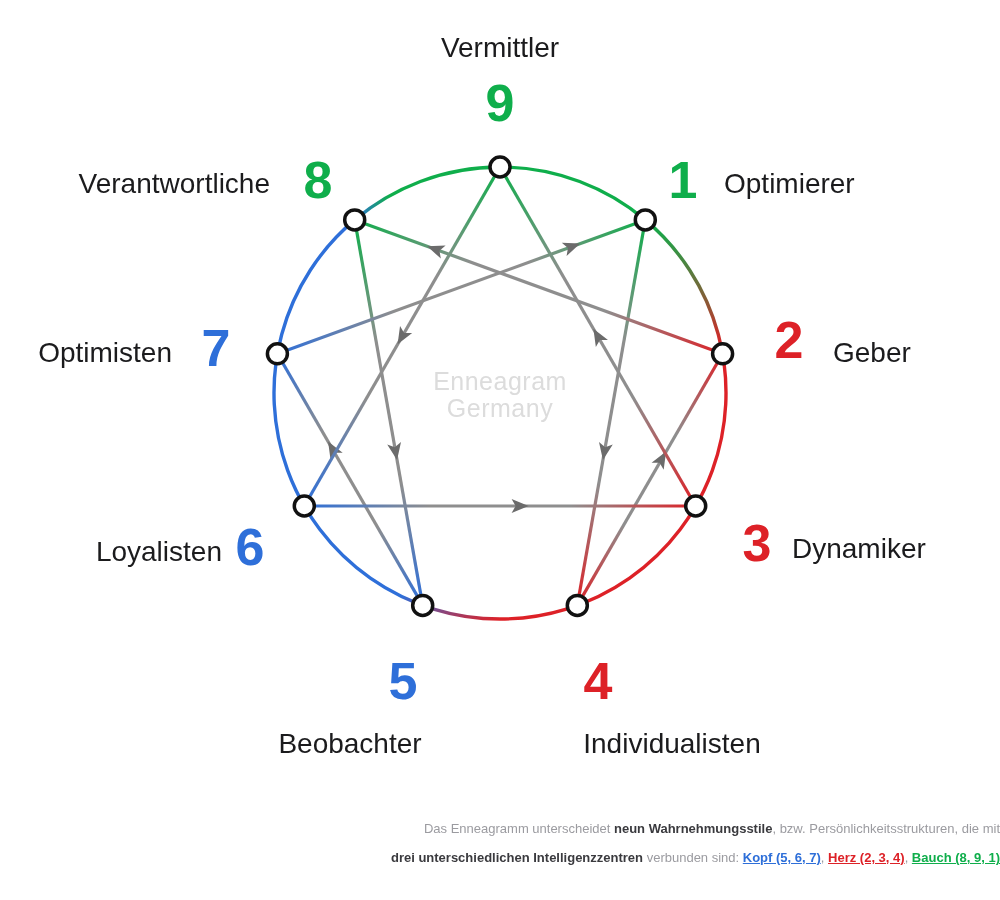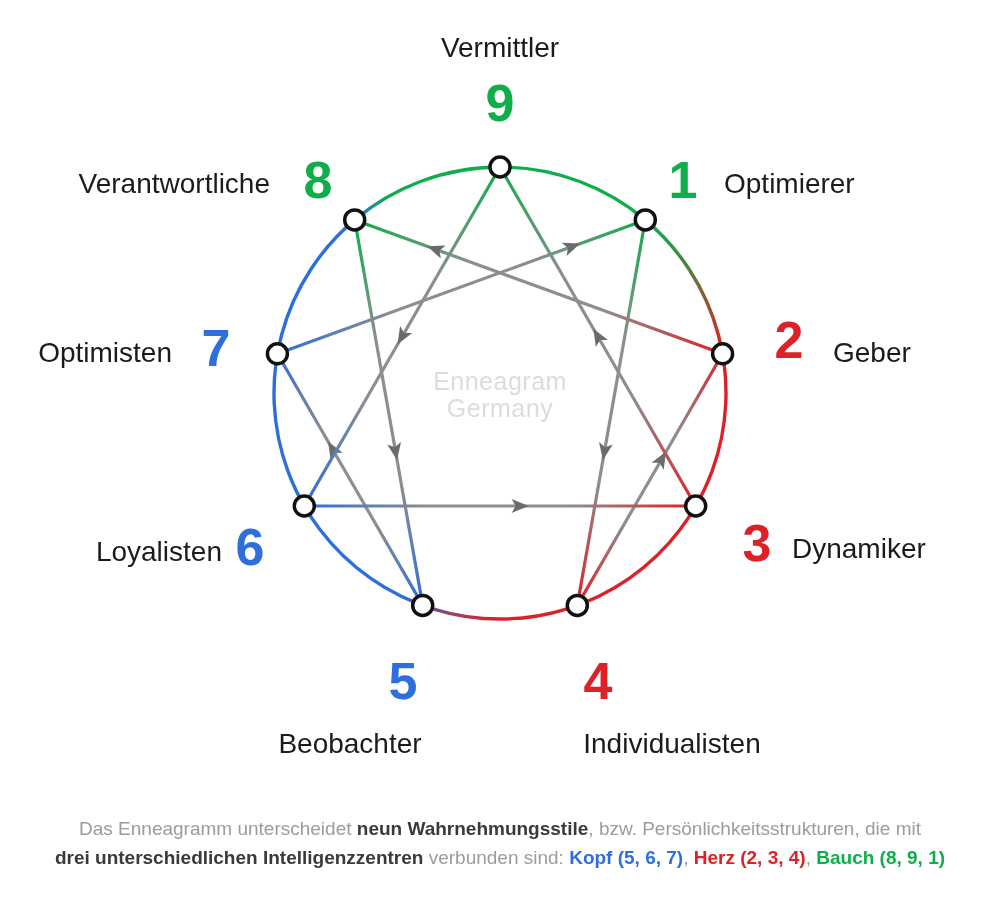--- a/index.html
+++ b/index.html
@@ -23,28 +23,28 @@
     font-weight: 500;
     font-size: 25px;
     fill: #dcdcdc;
     letter-spacing: 0.5px;
   }
   .caption {
     position: absolute;
     left: 0;
     right: 0;
     top: 814px;
-    text-align: center;
-    font-size: 19px;
+    text-align: right;
+    font-size: 13px;
     line-height: 29px;
     color: #9b9ba0;
   }
   .caption .muted { color: #9b9ba0; font-weight: normal; }
   .caption .strong { color: #3a3a3e; font-weight: bold; }
-  .caption .head, .caption .heart, .caption .gut { font-weight: bold; }
+  .caption .head, .caption .heart, .caption .gut { font-weight: bold; text-decoration: underline; }
 </style>
 </head>
 <body>
 
 <div class="stage">
   <svg id="diagram-svg" width="1000" height="900" viewBox="0 0 1000 900">
     <defs id="diagram-defs">
         <linearGradient id="grad1" gradientUnits="userSpaceOnUse" x1="354.73000021084204" y1="219.873955855111" x2="645.2699997891579" y2="219.87395585511098">
           <stop offset="0%" stop-color="#2e6fd9"></stop>
           <stop offset="12%" stop-color="#0fae4b"></stop>

